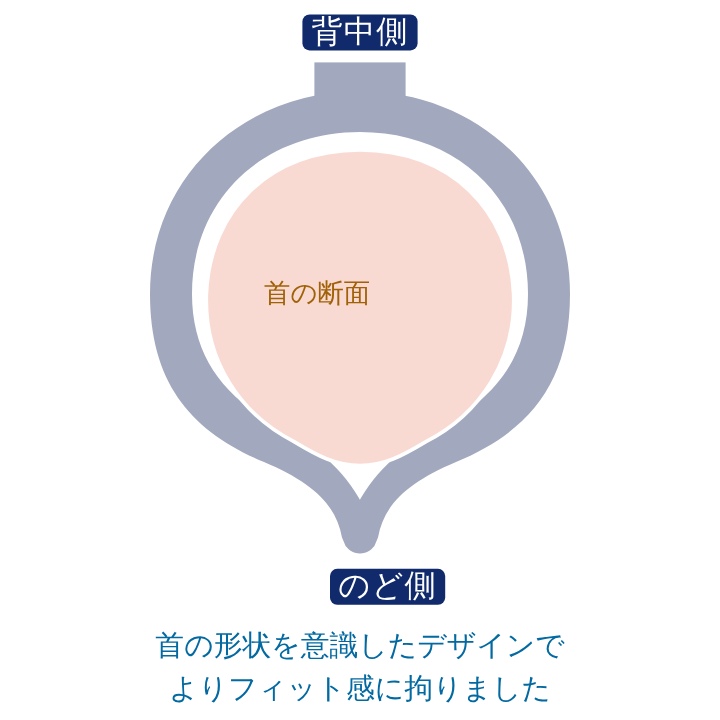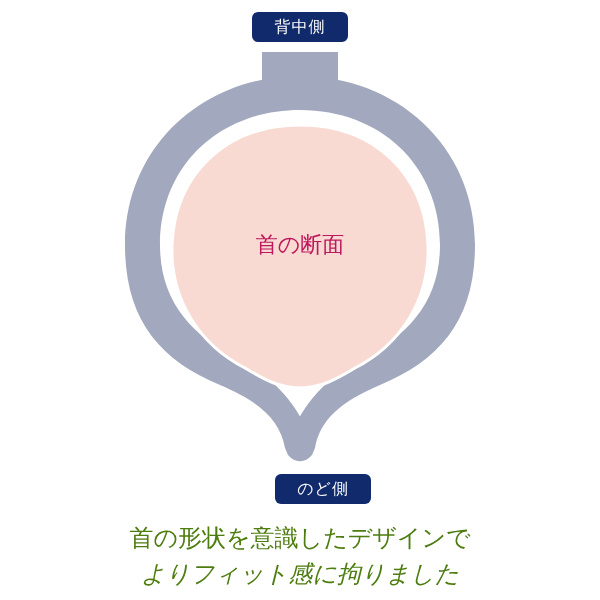--- a/index.html
+++ b/index.html
@@ -1,27 +1,27 @@
 <!DOCTYPE html>
 <html><head>
 <meta charset="utf-8">
 <style>
   html, body { margin:0; padding:0; background:#ffffff; }
   body { width:600px; height:600px; position:relative; overflow:hidden;
          font-family: "DejaVu Sans", "Liberation Sans", sans-serif; }
   .diagram { position:absolute; left:0; top:0; width:600px; height:600px; }
   .badge { position:absolute; background:#102a6b; color:#ffffff; border-radius:6px;
-           font-size:16px; line-height:30px; height:30px; text-align:center; letter-spacing:1px; }
+           font-size:26px; line-height:30px; height:30px; text-align:center; letter-spacing:1px; }
   .badge-top { left:252px; top:12px; width:96px; }
   .badge-bottom { left:252px; top:474px; width:96px;margin-left:23px; }
-  .center-label { position:absolute; left:220px; top:230px; width:160px; text-align:center;
-                  font-size:22px; color:#be185d; }
-  .caption { position:absolute; left:0; width:600px; text-align:center; font-size:24px; color:#4d7c0f; }
+  .center-label { position:absolute; left:220px; top:230px; width:160px; text-align:left;
+                  font-size:22px; color:#a16207; }
+  .caption { position:absolute; left:0; width:600px; text-align:center; font-size:24px; color:#0369a1; }
   .caption-1 { top:522px; }
-  .caption-2 { top:558px;font-style:italic; }
+  .caption-2 { top:558px; }
 </style>
 </head>
 <body>
 
 <svg class="diagram" viewBox="0 0 600 600" xmlns="http://www.w3.org/2000/svg">
 
   <rect x="262" y="52" width="76" height="40" fill="#a2a9be"></rect>
 
   <path d="M300,76
            C395,76 475,145 475,245

